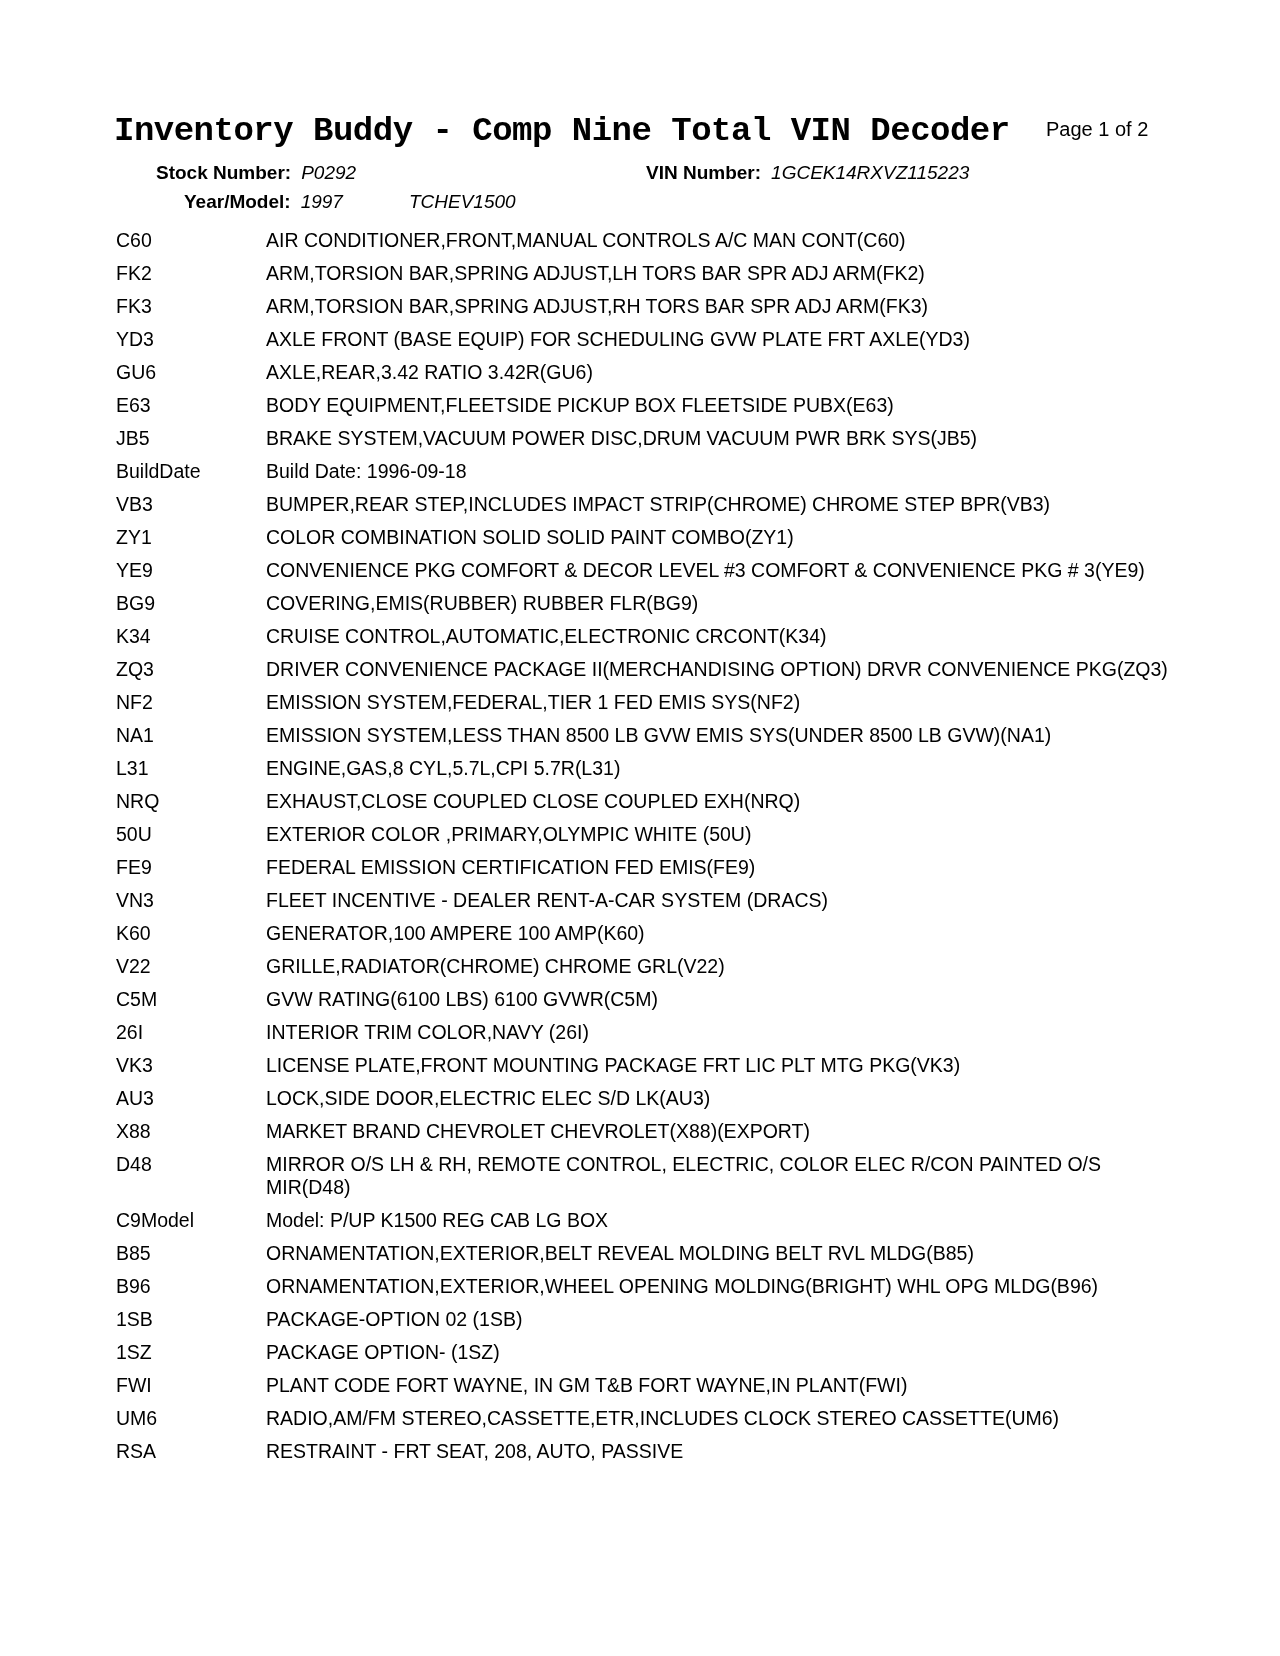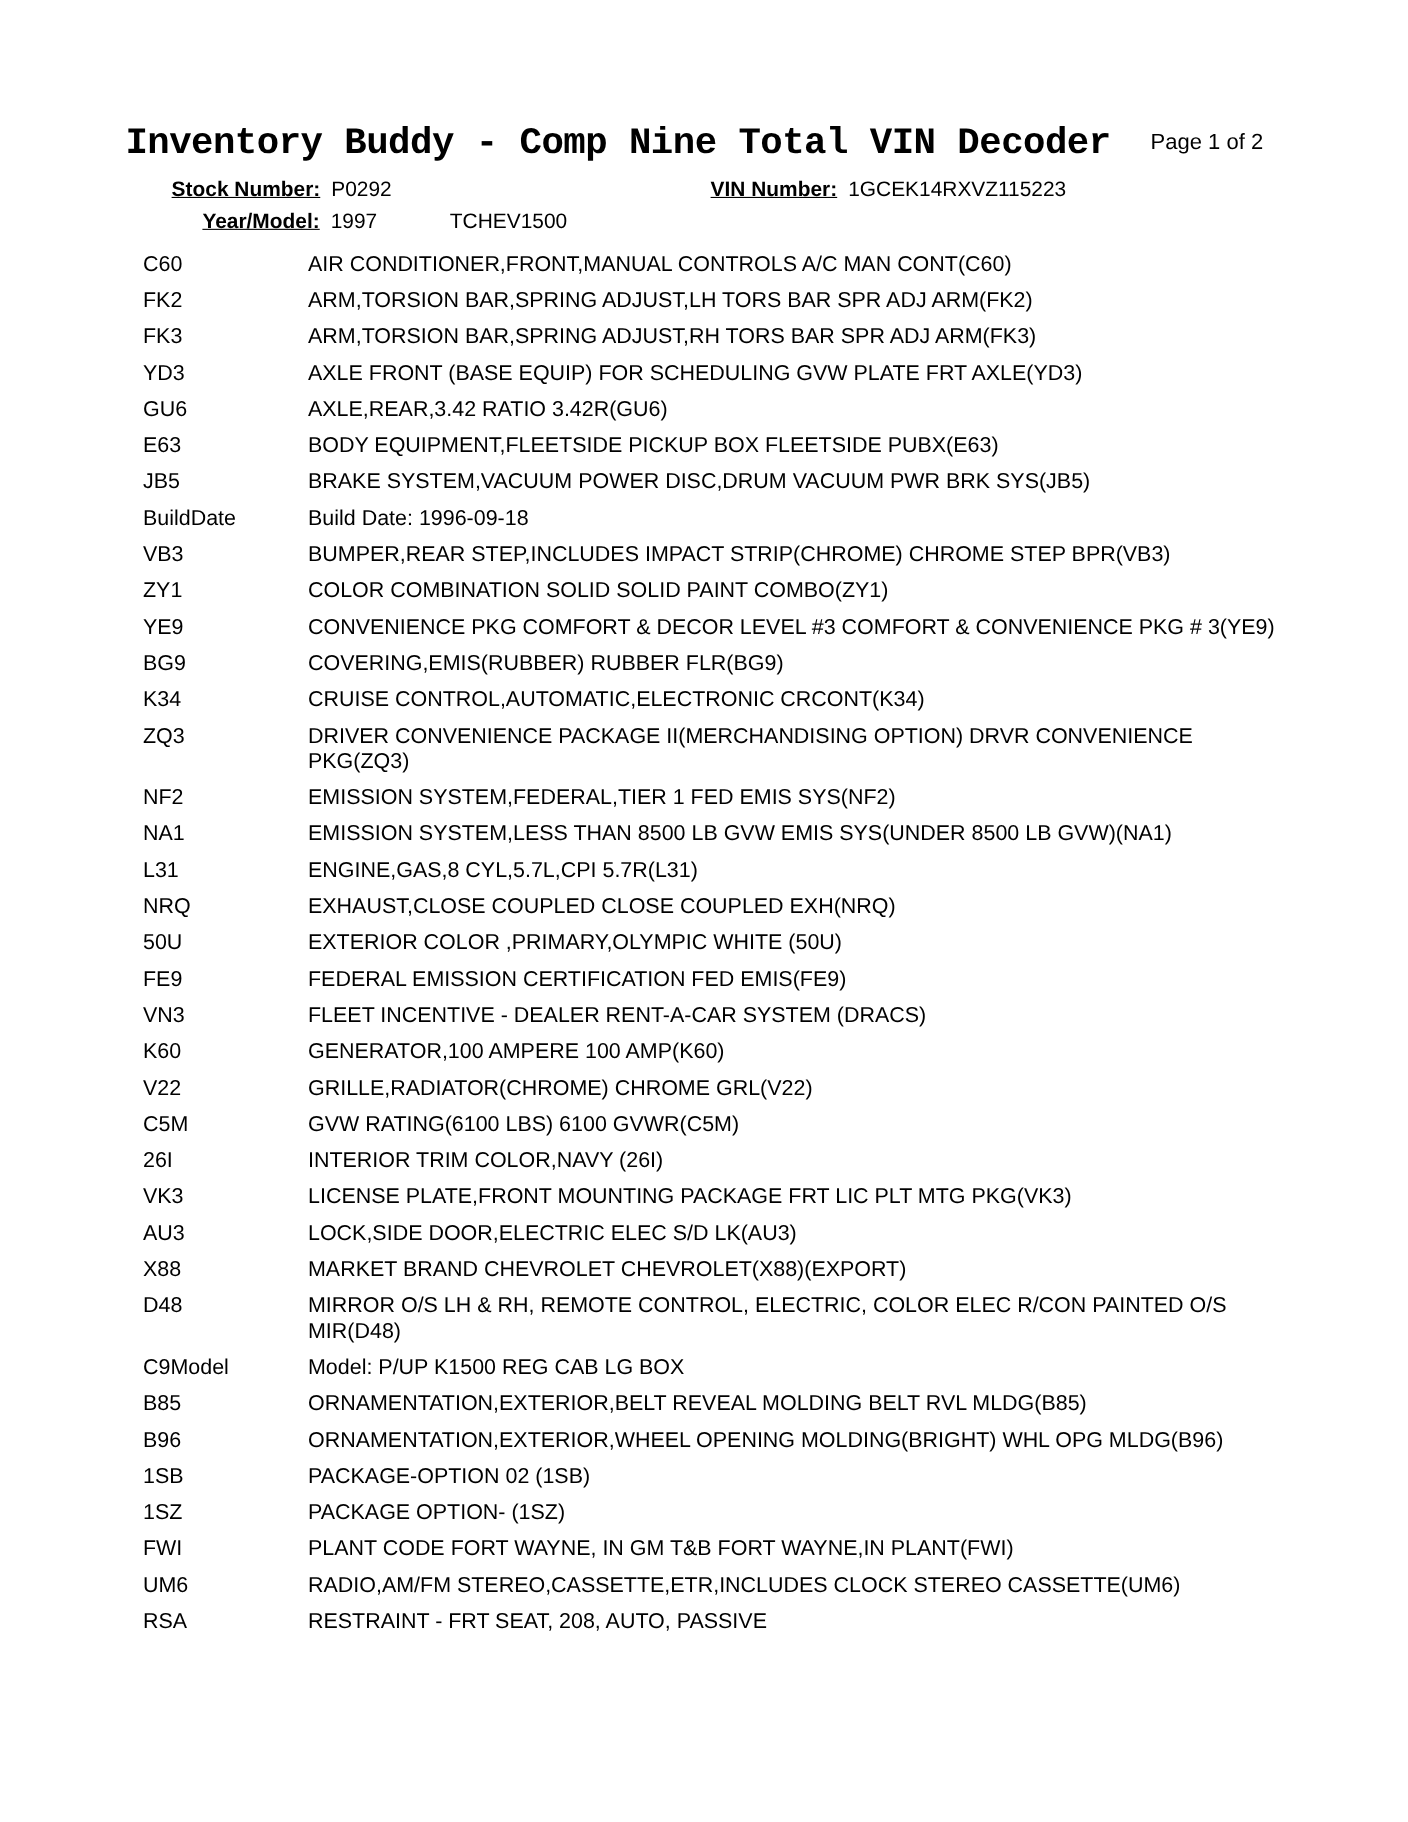--- a/index.html
+++ b/index.html
@@ -1,28 +1,28 @@
 <!DOCTYPE html>
 <html><head>
 <meta charset="utf-8">
 <style>
   html, body { margin: 0; padding: 0; background: #ffffff; }
   body { width: 1280px; height: 1656px; position: relative; font-family: "Liberation Sans", sans-serif; color: #000; }
   .title { position: absolute; left: 114px; top: 112px; font-size: 34px; font-weight: bold; letter-spacing: -0.5px; white-space: nowrap; font-family: Liberation Mono, monospace; }
   .page-num { position: absolute; left: 1046px; top: 118px; font-size: 20px; white-space: nowrap; }
   .meta { position: absolute; font-size: 19px; white-space: nowrap; }
-  .meta .lbl { font-weight: bold; text-decoration: underline; }
-  .meta .val { margin-left: 10px; }
+  .meta .lbl { font-weight: bold; }
+  .meta .val { margin-left: 10px; font-style: italic; }
   #stock { left: 156px; top: 162px; }
   #vin { left: 646px; top: 162px; text-align: center; }
   #year { left: 184px; top: 191px; }
   #year .model { margin-left: 66px; }
   .list { position: absolute; left: 116px; top: 229px; width: 1060px; }
   .row { display: flex; font-size: 19.5px; line-height: 23px; margin-bottom: 10px; }
-  .row .code { width: 150px; flex: none; margin-left: 14px; }
+  .row .code { width: 150px; flex: none; }
   .row .desc { flex: 1; }
 </style>
 </head>
 <body>
 
 <div class="title">Inventory Buddy - Comp Nine Total VIN Decoder</div>
 <div class="page-num">Page 1 of 2</div>
 
 <div class="meta" id="stock">
   <span class="lbl">Stock Number:</span><span class="val">P0292</span>

